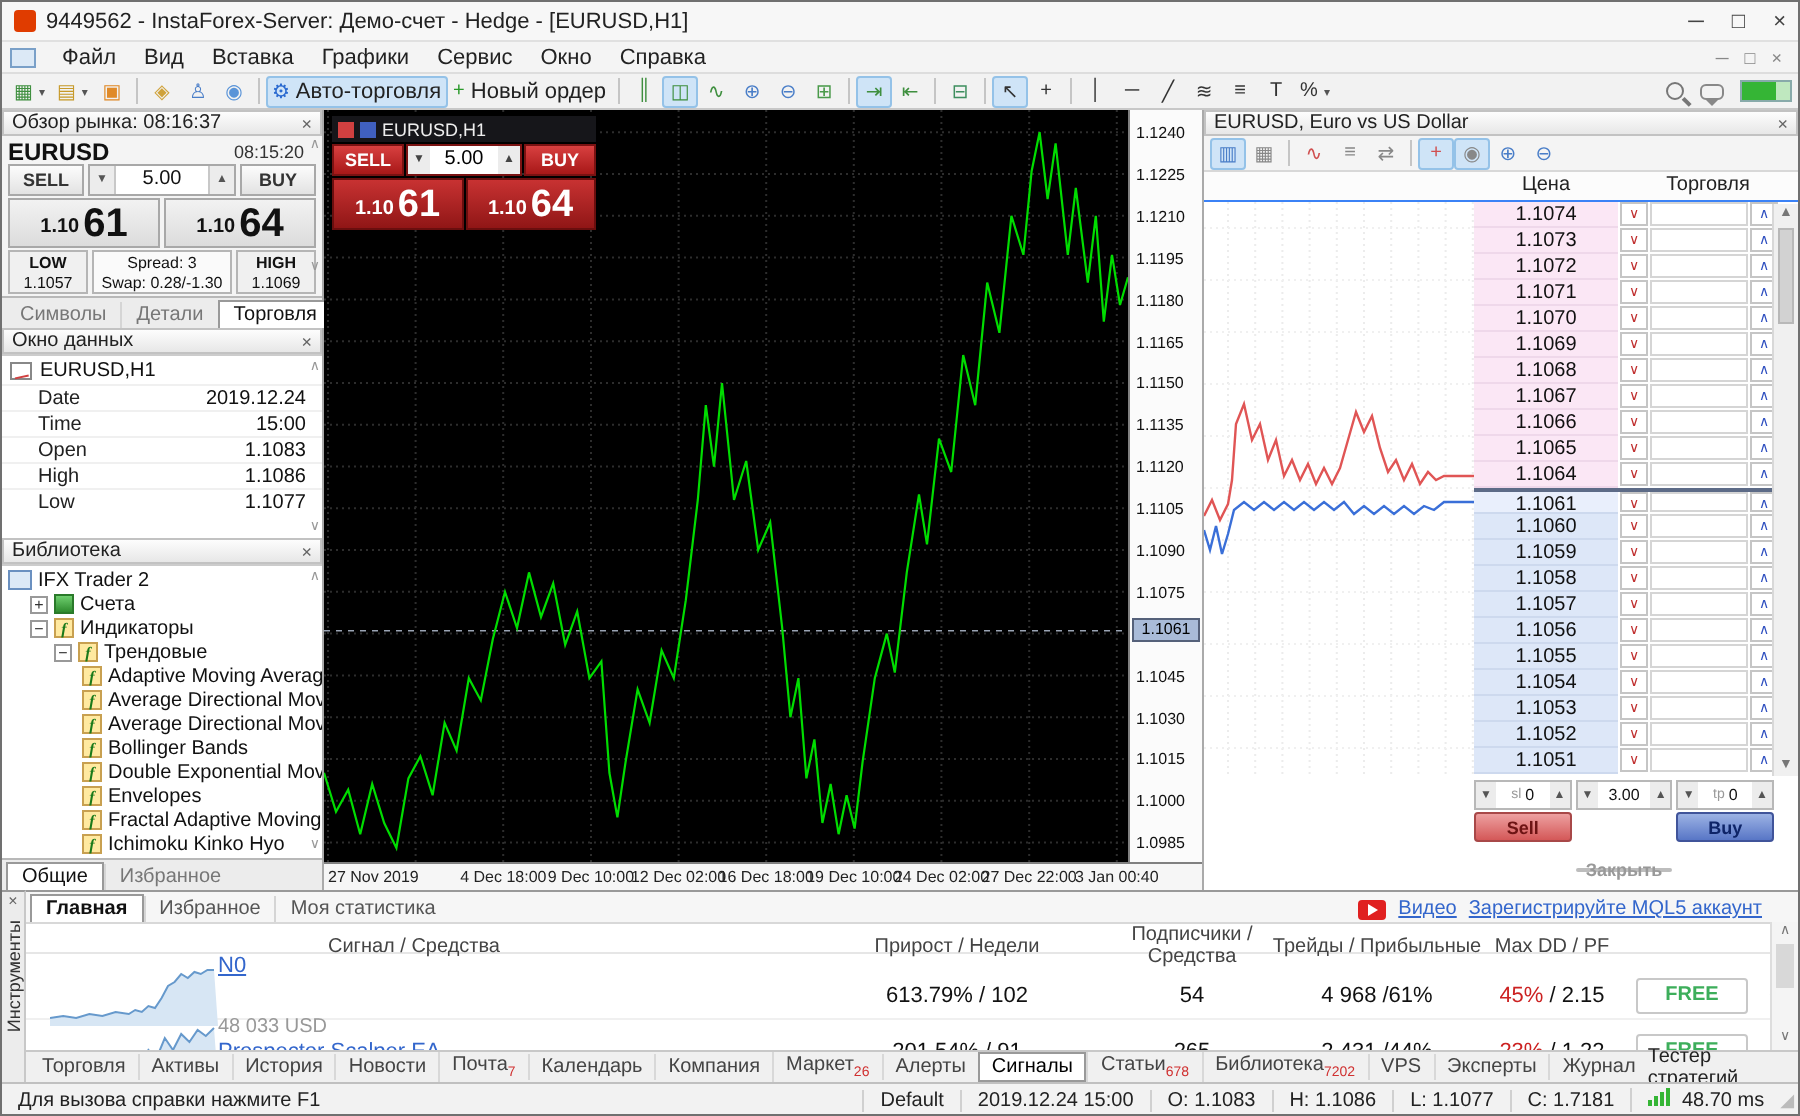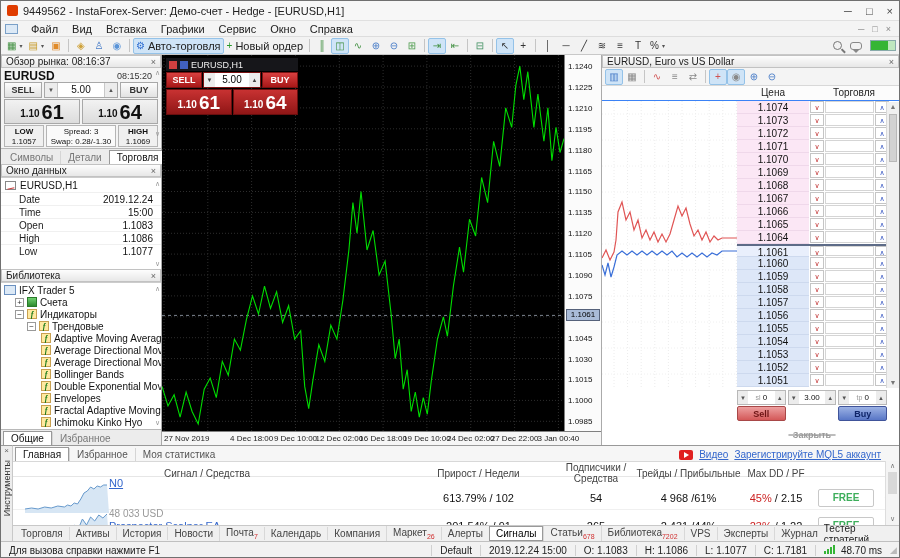--- a/index.html
+++ b/index.html
@@ -119,21 +119,21 @@
 .dbtn{flex:1;border-radius:2px;font-size:9px;font-weight:bold;display:flex;align-items:center;justify-content:center;}
 .dbtn.sell{background:linear-gradient(#eda0a0,#d45858);border:1px solid #a84848;color:#6d1414;}
 .dbtn.close{background:linear-gradient(#fcfcfc,#e8e8e8);border:1px solid #bdbdbd;color:#999;margin-top:28px;}
 .dbtn.buy{background:linear-gradient(#9cb2e4,#5876c6);border:1px solid #40549a;color:#0e2468;}
 
 #sidebar{left:0;top:444px;width:12px;height:96px;background:#ececec;border-right:1px solid #c8c8c8;border-top:1px solid #999;}
 #sidebar .x{display:block;text-align:center;font-size:8px;color:#666;line-height:10px;}
 #sidebar .vt{writing-mode:vertical-rl;transform:rotate(180deg);font-size:9px;color:#333;margin:4px auto 0 1px;}
 #signals{left:12px;top:444px;width:886px;height:80px;background:#fff;border-top:1px solid #999;overflow:hidden;}
 #sigtabs{height:16px;display:flex;align-items:flex-end;background:#f6f6f6;border-bottom:1px solid #d8d8d8;padding:0 2px;font-size:10px;color:#555;}
-#sigtabs .tab.active{font-weight:normal;margin-top:38px;}
+#sigtabs .tab.active{font-weight:bold;margin-top:38px;}
 #siglinks{margin-left:auto;display:flex;align-items:center;gap:6px;padding:0 16px 1px 0;}
 .yt{width:14px;height:10px;background:#e02020;border-radius:2px;position:relative;display:inline-block;}
 .yt:after{content:"";position:absolute;left:5px;top:2px;border:3px solid transparent;border-left:5px solid #fff;}
 .link{color:#3366cc;text-decoration:underline;font-size:10px;}
 .sigrid{display:grid;grid-template-columns:96px 292px 155px 80px 105px 70px 70px 16px;align-items:center;}
 #sighead{height:15px;border-bottom:1px solid #e6e6e6;color:#444;font-size:10px;}
 #sighead div{text-align:center;}
 #sighead .h0{grid-column:1/3;}
 .srow{height:33px;border-bottom:1px solid #f0f0f0;font-size:11px;}
 .srow .spark{padding-left:12px;}
@@ -374,21 +374,21 @@
 
   <div class="phead">
     <span>Библиотека</span>
     <span class="x">×</span>
   </div>
   <div id="navbody">
     <span class="corner" style="top:2px;">∧</span>
     <span class="corner" style="top:136px;">∨</span>
     <div class="navrow" style="padding-left:3px;">
       <span class="rooti"></span>
-      <span>IFX Trader 5</span>
+      <span>IFX Trader 2</span>
     </div>
     <div class="navrow" style="padding-left:14px;">
       <span class="exp">+</span>
       <span class="acic"></span>
       <span>Счета</span>
     </div>
     <div class="navrow" style="padding-left:14px;">
       <span class="exp">−</span>
       <span class="fic">f</span>
       <span>Индикаторы</span>

